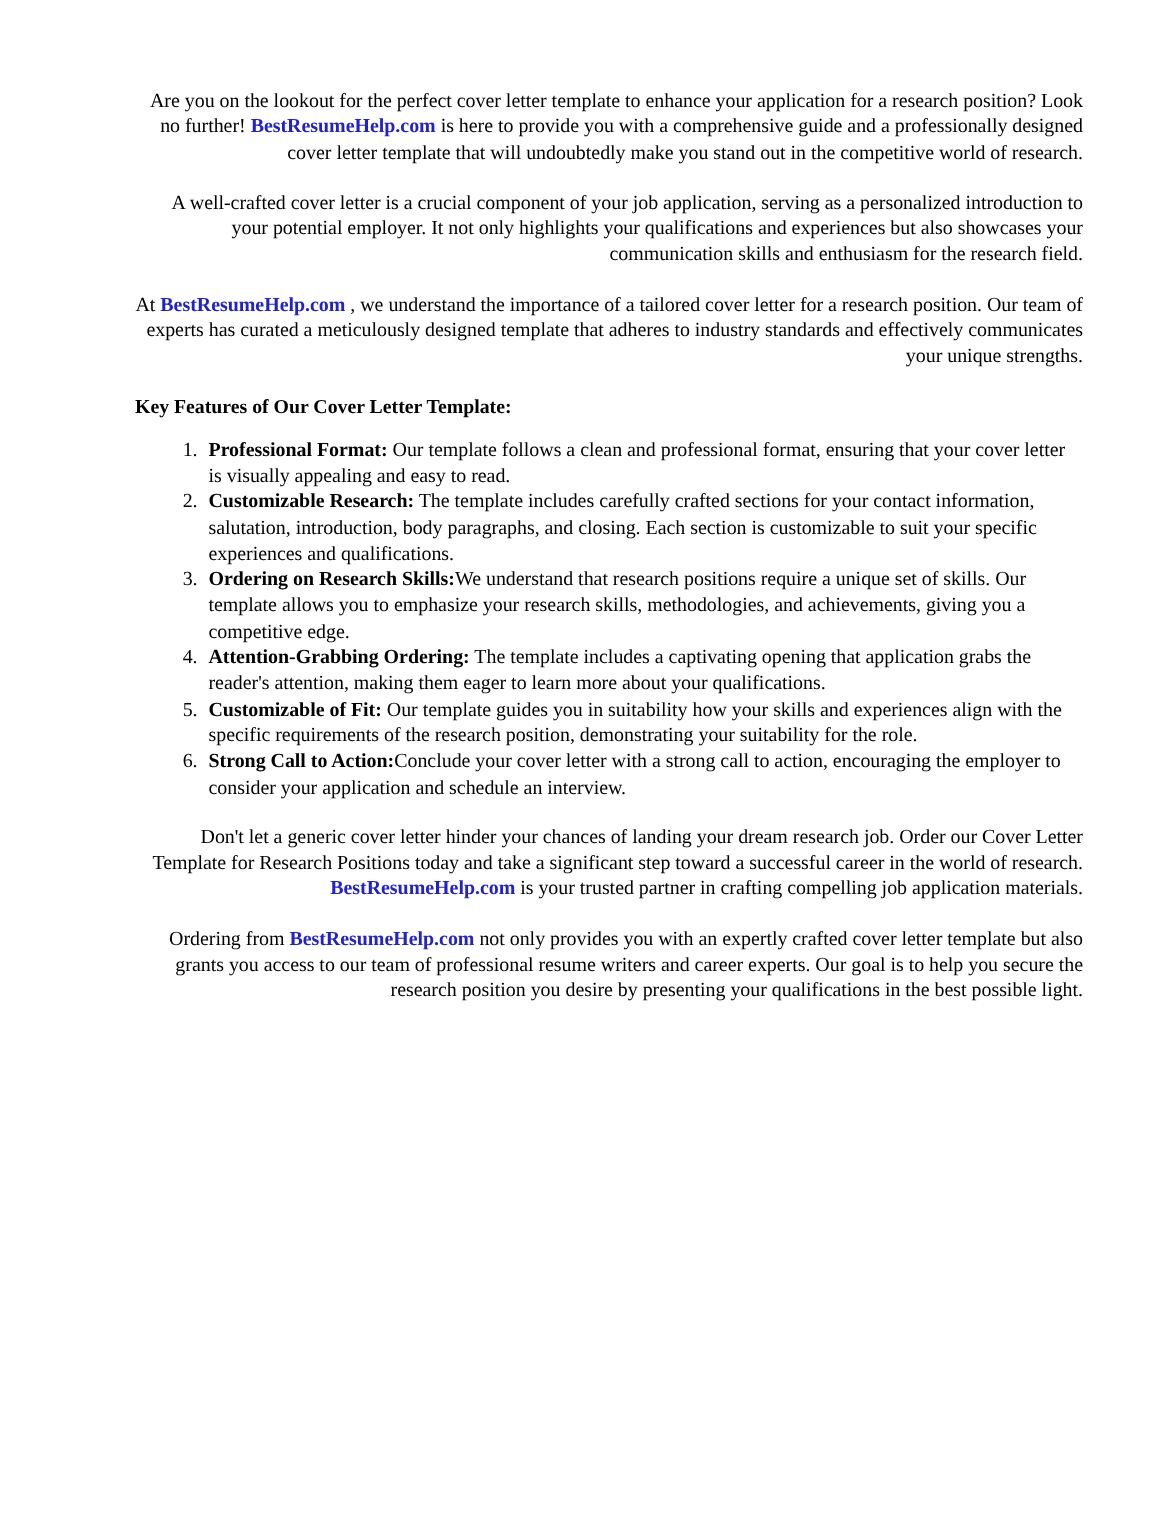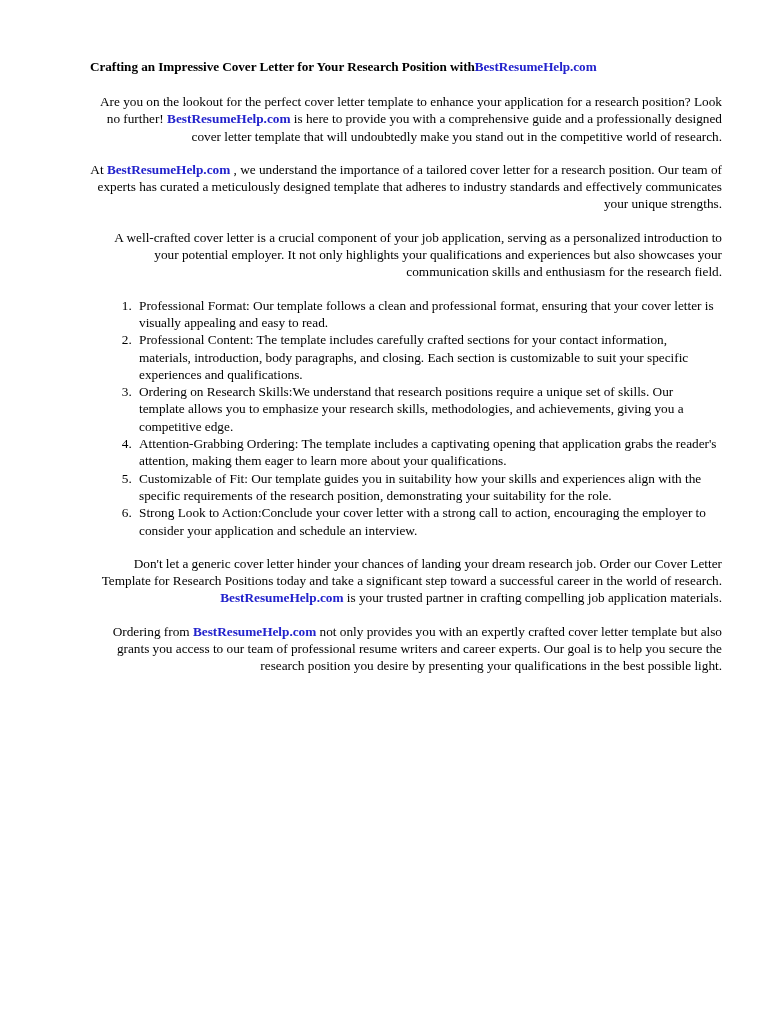--- a/index.html
+++ b/index.html
@@ -59,49 +59,49 @@
     line-height: 17.3px;
     margin: 0 0 0 0;
     padding-left: 4px;
     letter-spacing: -0.02px;
   }
   ol.features > li::marker {
     font-size: 13.3px;
   }
 
   .lbl {
-    font-weight: normal;
+    font-weight: bold;
   }
 
   .brand {
     color: #2222cc;
     font-weight: bold;
   }
 </style>
 </head>
 <body>
 
 <div id="page">
 
-  <h1 class="doc-title"><span>Crafting an Impressive Cover Letter for Your Research Position with</span><span class="brand">BestResumeHelp.com</span></h1>
 
   <p class="para"><span>Are you on the lookout for the perfect cover letter template to enhance your application for a research position? Look no further!</span>
     <span class="brand">BestResumeHelp.com</span><span> is here to provide you with a comprehensive guide and a professionally designed cover letter template that will undoubtedly make you stand out in the competitive world of research.</span></p>
 
+  <p class="para">A well-crafted cover letter is a crucial component of your job application, serving as a personalized introduction to your potential employer. It not only highlights your qualifications and experiences but also showcases your communication skills and enthusiasm for the research field.</p>
+
   <p class="para"><span>At </span><span class="brand">BestResumeHelp.com</span><span> , we understand the importance of a tailored cover letter for a research position. Our team of experts has curated a meticulously designed template that adheres to industry standards and effectively communicates your unique strengths.</span></p>
 
-  <p class="para">A well-crafted cover letter is a crucial component of your job application, serving as a personalized introduction to your potential employer. It not only highlights your qualifications and experiences but also showcases your communication skills and enthusiasm for the research field.</p>
-
+  <h2 class="section-heading">Key Features of Our Cover Letter Template:</h2>
 
   <ol class="features">
     <li><span class="lbl">Professional Format:</span><span> Our template follows a clean and professional format, ensuring that your cover letter is visually appealing and easy to read.</span></li>
-    <li><span class="lbl">Professional Content:</span><span> The template includes carefully crafted sections for your contact information, materials, introduction, body paragraphs, and closing. Each section is customizable to suit your specific experiences and qualifications.</span></li>
+    <li><span class="lbl">Customizable Research:</span><span> The template includes carefully crafted sections for your contact information, salutation, introduction, body paragraphs, and closing. Each section is customizable to suit your specific experiences and qualifications.</span></li>
     <li><span class="lbl">Ordering on Research Skills:</span><span>We understand that research positions require a unique set of skills. Our template allows you to emphasize your research skills, methodologies, and achievements, giving you a competitive edge.</span></li>
     <li><span class="lbl">Attention-Grabbing Ordering:</span><span> The template includes a captivating opening that application grabs the reader's attention, making them eager to learn more about your qualifications.</span></li>
     <li><span class="lbl">Customizable of Fit:</span><span> Our template guides you in suitability how your skills and experiences align with the specific requirements of the research position, demonstrating your suitability for the role.</span></li>
-    <li><span class="lbl">Strong Look to Action:</span><span>Conclude your cover letter with a strong call to action, encouraging the employer to consider your application and schedule an interview.</span></li>
+    <li><span class="lbl">Strong Call to Action:</span><span>Conclude your cover letter with a strong call to action, encouraging the employer to consider your application and schedule an interview.</span></li>
   </ol>
 
   <p class="para"><span>Don't let a generic cover letter hinder your chances of landing your dream research job. Order our Cover Letter Template for Research Positions today and take a significant step toward a successful career in the world of research. </span><span class="brand">BestResumeHelp.com</span><span> is your trusted partner in crafting compelling job application materials.</span></p>
 
   <p class="para"><span>Ordering from </span><span class="brand">BestResumeHelp.com</span><span> not only provides you with an expertly crafted cover letter template but also grants you access to our team of professional resume writers and career experts. Our goal is to help you secure the research position you desire by presenting your qualifications in the best possible light.</span></p>
 
 </div>
 
 </body></html>

